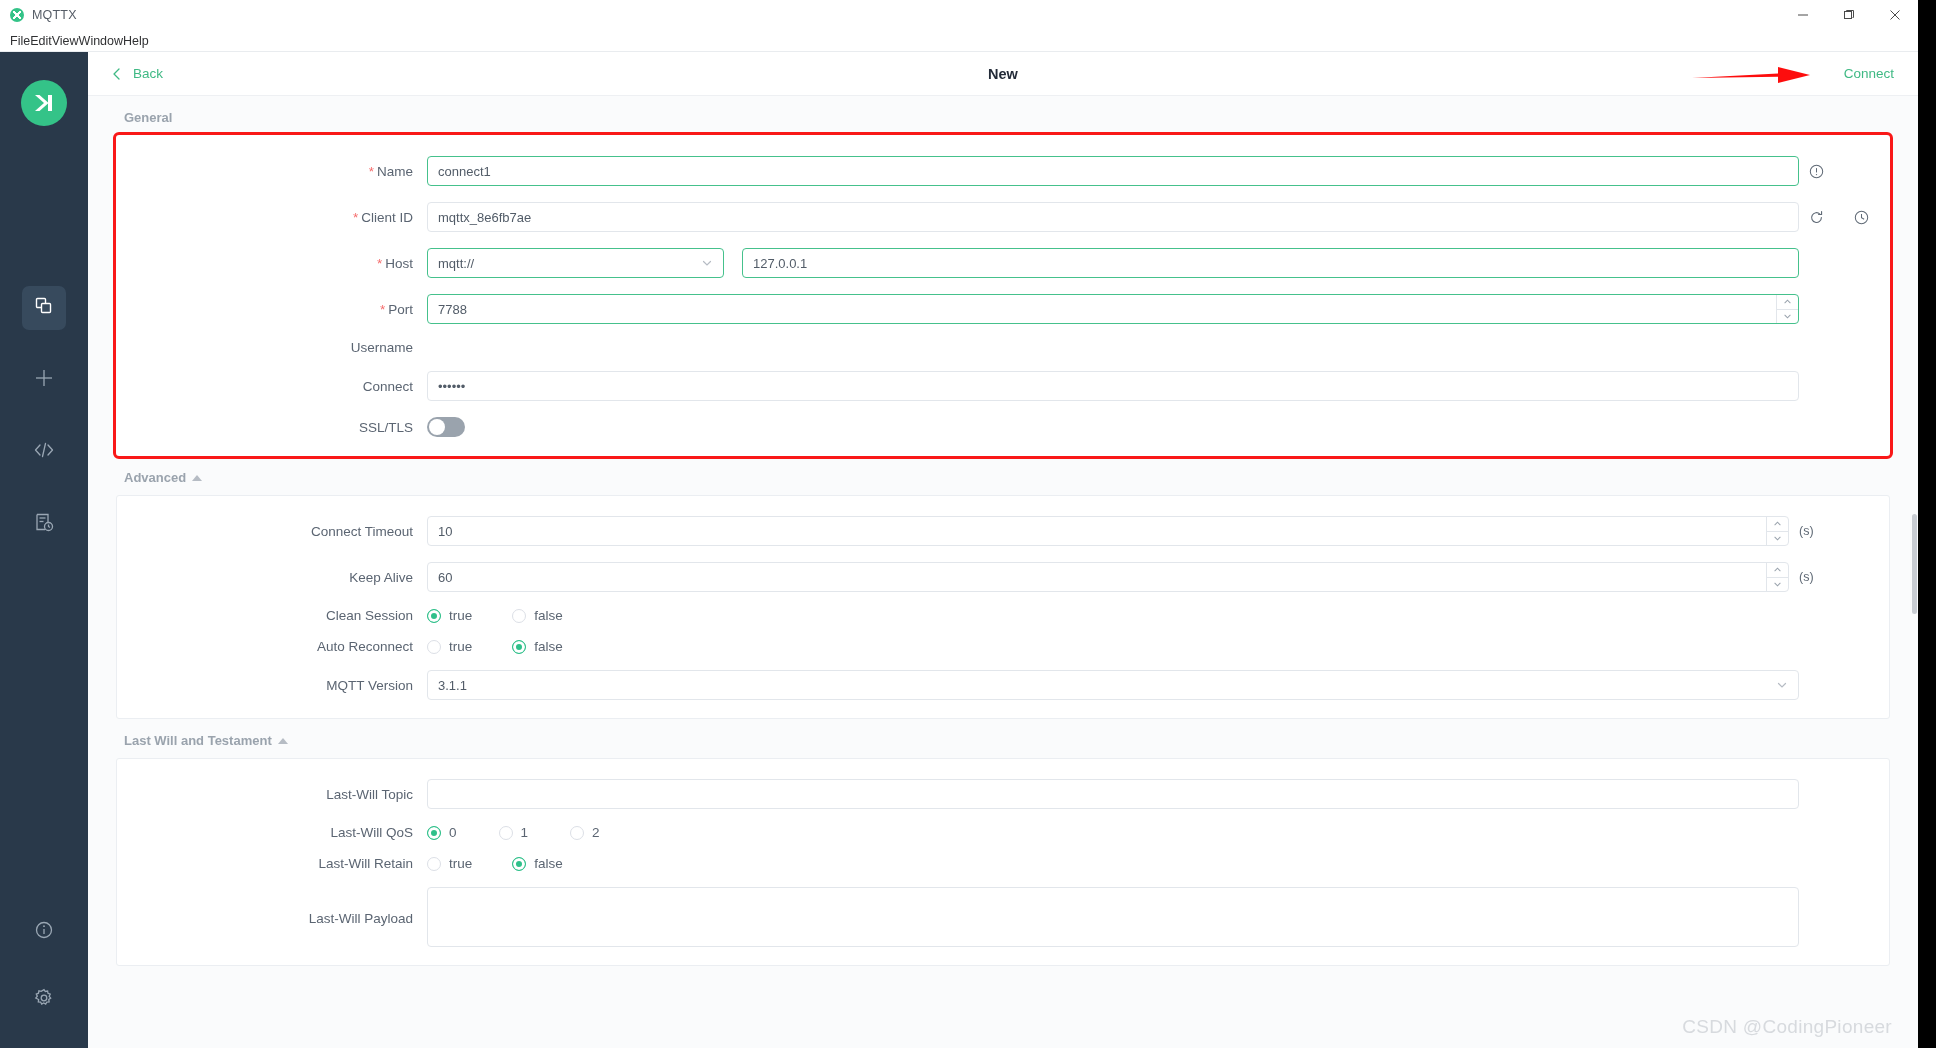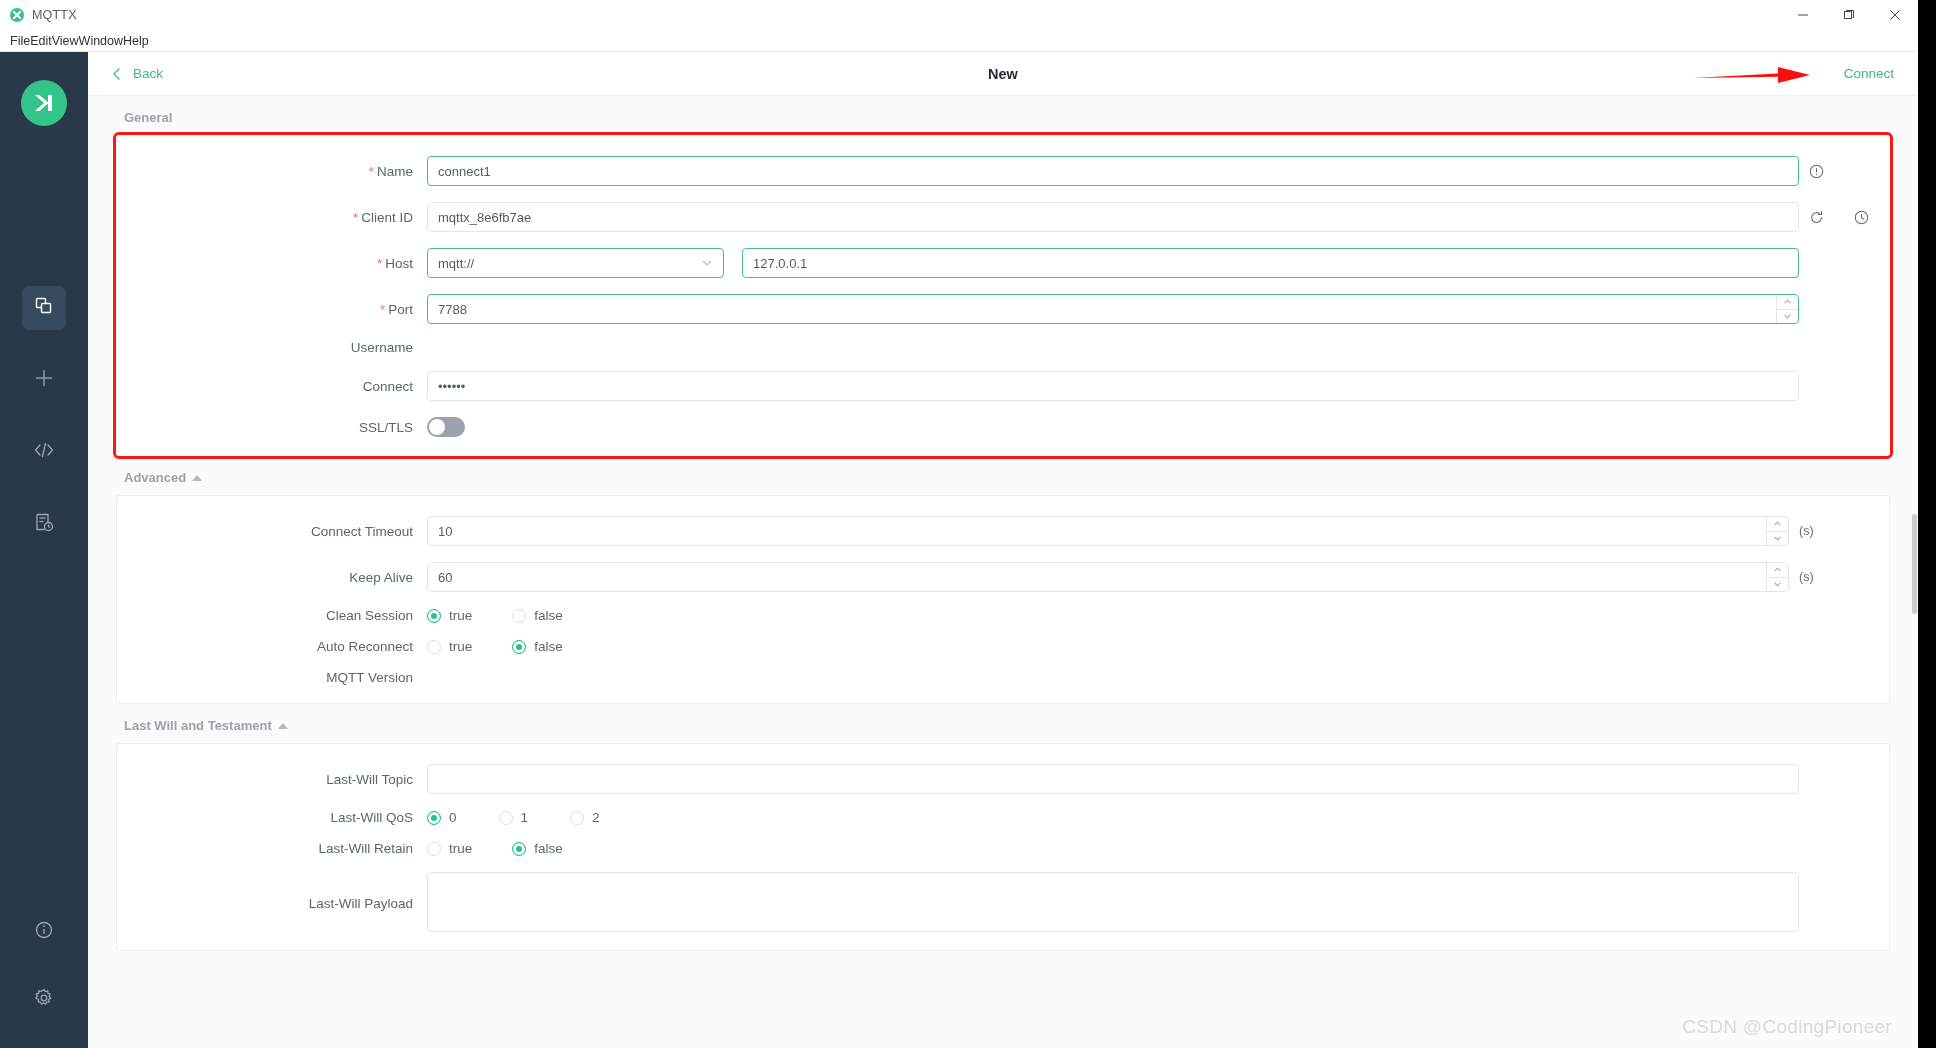--- a/index.html
+++ b/index.html
@@ -482,20 +482,28 @@
                 </label>
                 <label class="radio on">
                   <span class="dot"></span>
                   <span class="rl">false</span>
                 </label>
               </div>
             </div>
 
             <div class="row">
               <div class="lbl">MQTT Version</div>
+              <div class="inp flex-inp">
+                <span>3.1.1</span>
+                <span class="select-caret">
+                  <svg width="12" height="12" viewBox="0 0 12 12" fill="none" stroke="currentColor" stroke-width="1.2" stroke-linecap="round">
+                      <polyline points="2.5,4.5 6,8 9.5,4.5"></polyline>
+                    </svg>
+                </span>
+              </div>
               <div style="width:90px;flex:none"></div>
             </div>
 
           </div>
         </div>
 
         <div class="section-wrap">
           <div class="section-label">
             <span>Last Will and Testament</span>
             <span class="caret-up"></span>

